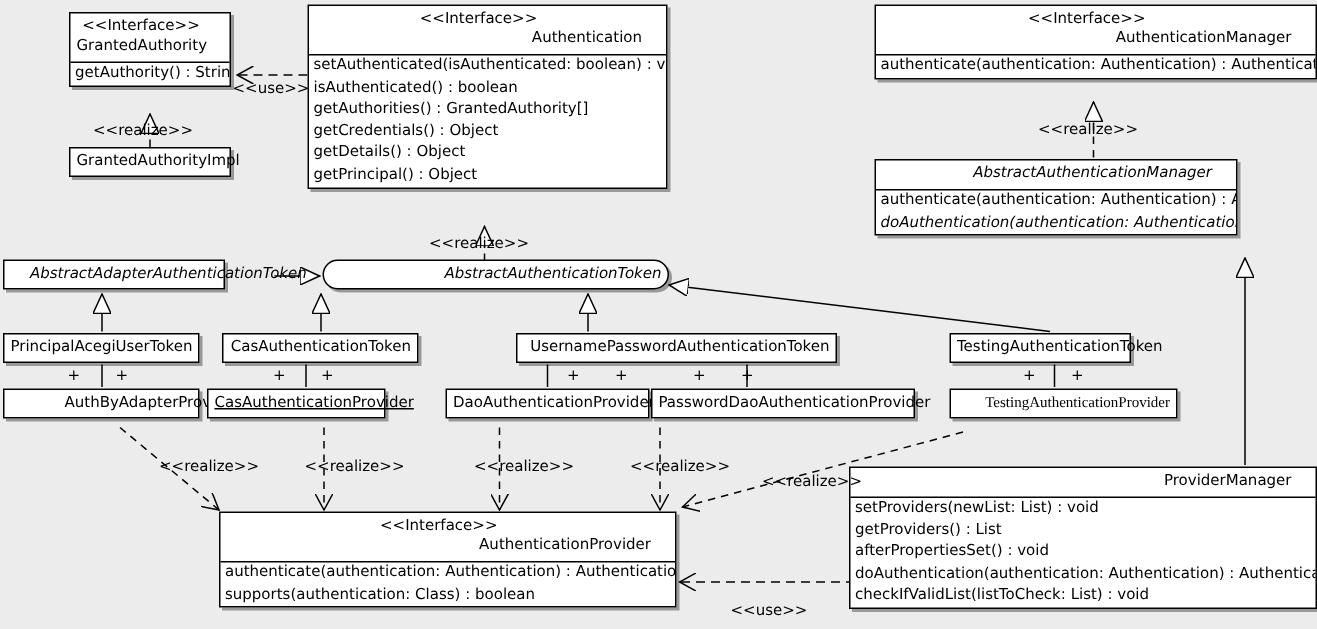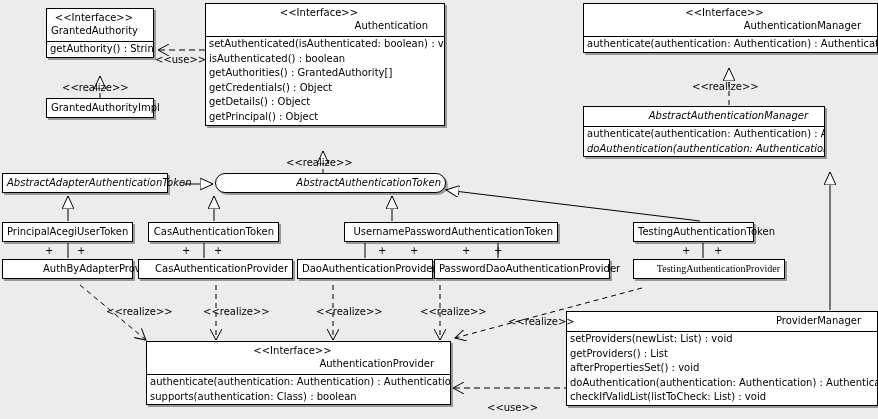--- a/index.html
+++ b/index.html
@@ -196,21 +196,21 @@
   <div class="uml" style="left:583px;top:106px;width:242px;">
     <div class="hdr">
       <span class="cname abstract">AbstractAuthenticationManager</span>
     </div>
     <div class="sep mlist">
       <div class="m">authenticate(authentication: Authentication) : Authentication</div>
       <div class="m abstract">doAuthentication(authentication: Authentication) : Authentication</div>
     </div>
   </div>
 
-  <div class="uml simple" style="left:2px;top:173px;width:166px;">
+  <div class="uml simple" style="left:2px;top:173px;width:148px;padding-left:13px;">
     <div class="hdr">
       <span class="cname abstract">AbstractAdapterAuthenticationToken</span>
     </div>
   </div>
 
   <div class="uml simple" style="left:215px;top:173px;width:231px;border-radius:10px;">
     <div class="hdr">
       <span class="cname abstract">AbstractAuthenticationToken</span>
     </div>
   </div>
@@ -238,21 +238,21 @@
       <span class="cname">TestingAuthenticationToken</span>
     </div>
   </div>
 
   <div class="uml simple" style="left:2px;top:259px;width:131px;padding-left:36px;">
     <div class="hdr">
       <span class="cname">AuthByAdapterProvider</span>
     </div>
   </div>
 
-  <div class="uml simple" style="left:138px;top:259px;width:155px;">
+  <div class="uml simple" style="left:138px;top:259px;width:119px;text-decoration:underline;">
     <div class="hdr">
       <span class="cname">CasAuthenticationProvider</span>
     </div>
   </div>
 
   <div class="uml simple" style="left:297px;top:259px;width:136px;">
     <div class="hdr">
       <span class="cname">DaoAuthenticationProvider</span>
     </div>
   </div>

